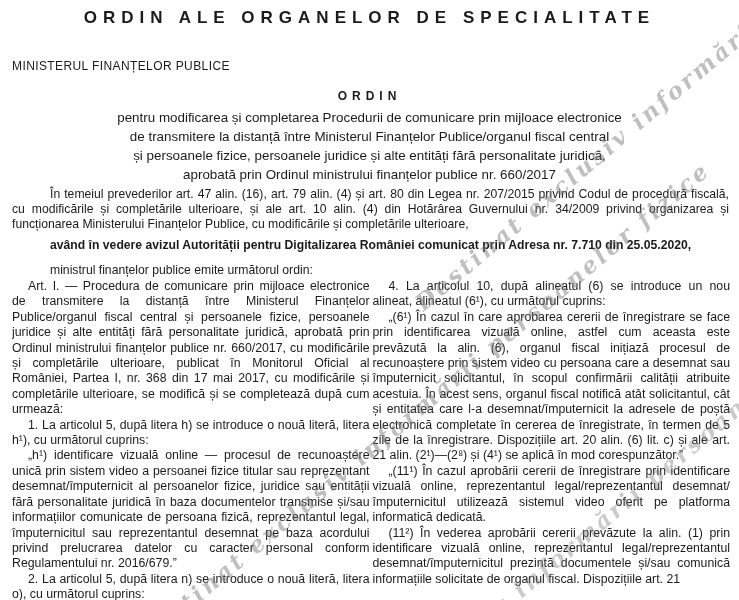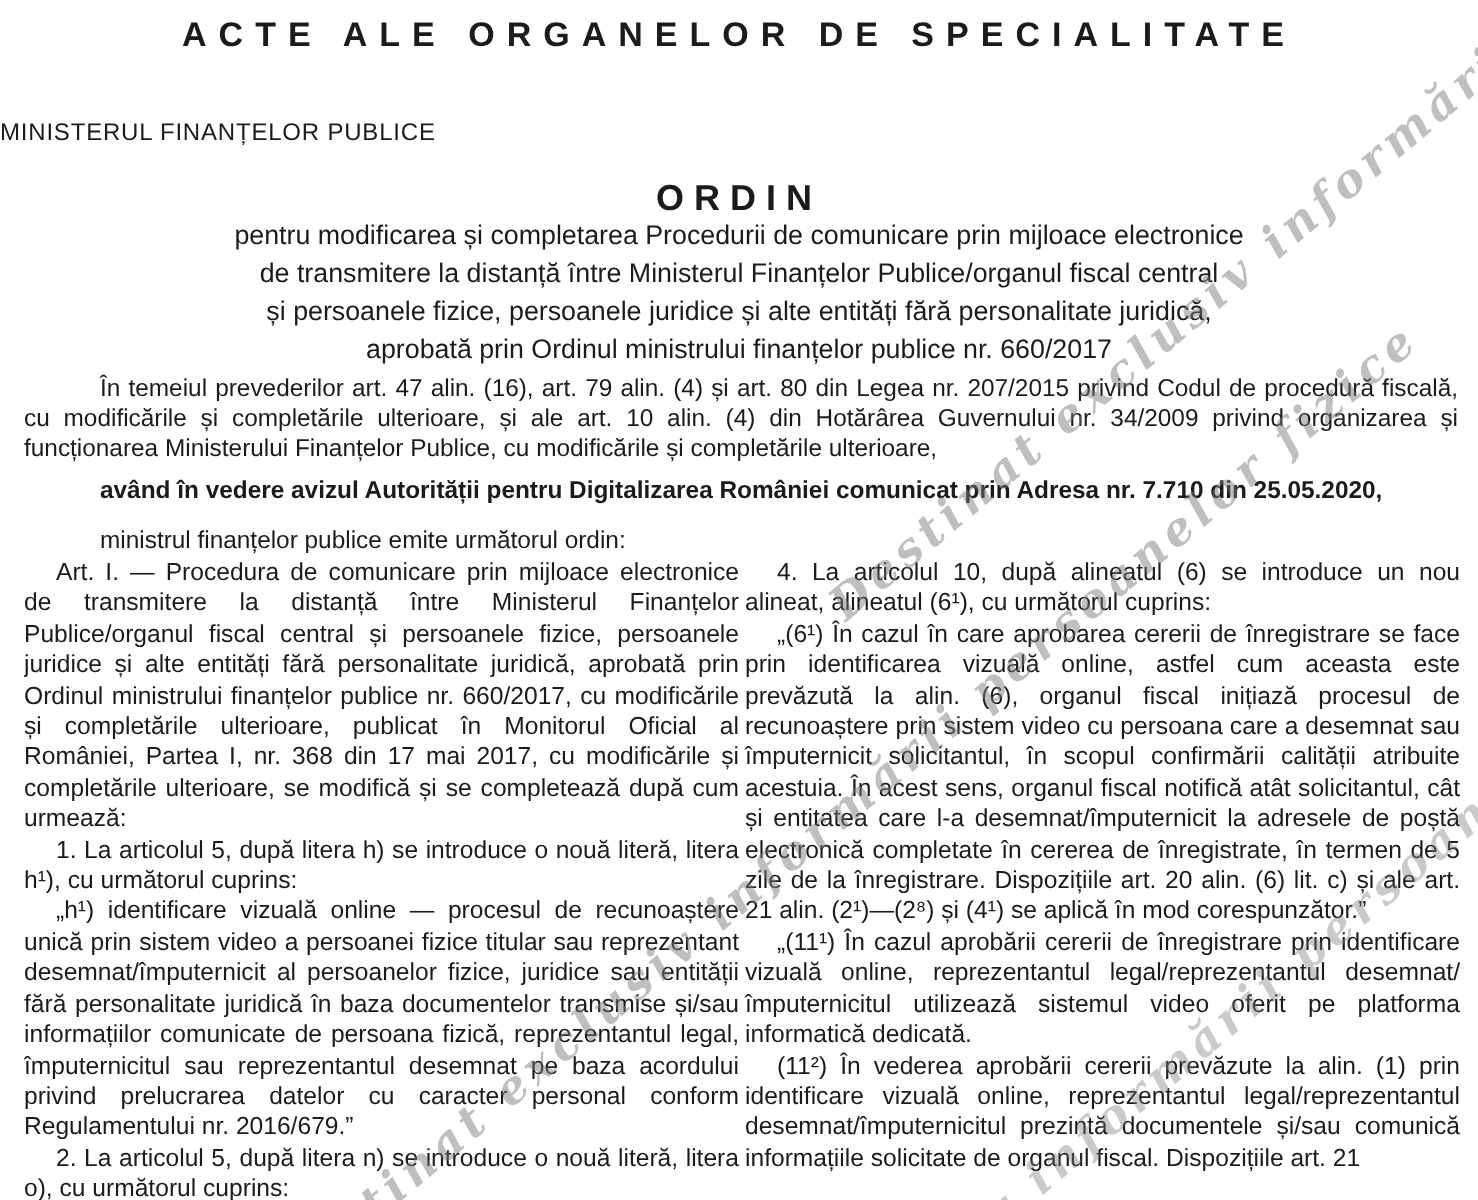--- a/index.html
+++ b/index.html
@@ -4,24 +4,24 @@
 <style>
   html,body{margin:0;padding:0;background:#fff;}
   .page{
     position:relative;width:739px;height:600px;background:#ffffff;
     font-family:"Liberation Sans",sans-serif;color:#1b1b1b;overflow:hidden;
   }
   .hdr{
     position:absolute;top:6px;left:0;right:0;text-align:center;
     font-weight:bold;font-size:17px;line-height:23px;letter-spacing:6px;white-space:nowrap;
   }
-  .issuer{position:absolute;top:59px;left:0;font-size:12px;letter-spacing:.4px;}
+  .issuer{position:absolute;top:59px;left:12px;font-size:12px;letter-spacing:.4px;}
   .ordin{
     position:absolute;top:89px;left:0;right:0;text-align:center;
-    font-weight:bold;font-size:18px;letter-spacing:5px;
+    font-weight:bold;font-size:12px;letter-spacing:5px;
   }
   .subtitle{
     position:absolute;top:108px;left:0;right:0;text-align:center;
     font-weight:normal;font-size:13.4px;line-height:19px;
   }
   .preamble{
     position:absolute;top:187px;left:12px;right:10px;
     font-size:12.2px;line-height:15.2px;text-align:justify;
   }
   .preamble p{margin:0;text-indent:38px;}
@@ -43,21 +43,21 @@
   .wm1{left:140px;top:628px;}
   .wm2{left:418px;top:292px;}
   .wm3{left:300px;top:760px;color:rgba(122,122,122,.40);}
 </style>
 </head>
 <body>
 
 <div class="page">
 
   <div class="hdr">
-    <div>ACTE ALE ORGANELOR DE SPECIALITATE</div>
+    <div>ORDIN ALE ORGANELOR DE SPECIALITATE</div>
   </div>
 
   <div class="issuer">MINISTERUL FINANȚELOR PUBLICE</div>
 
   <div class="ordin">ORDIN</div>
 
   <div class="subtitle">
     <div>pentru modificarea și completarea Procedurii de comunicare prin mijloace electronice</div>
     <div>de transmitere la distanță între Ministerul Finanțelor Publice/organul fiscal central</div>
     <div>și persoanele fizice, persoanele juridice și alte entități fără personalitate juridică,</div>

